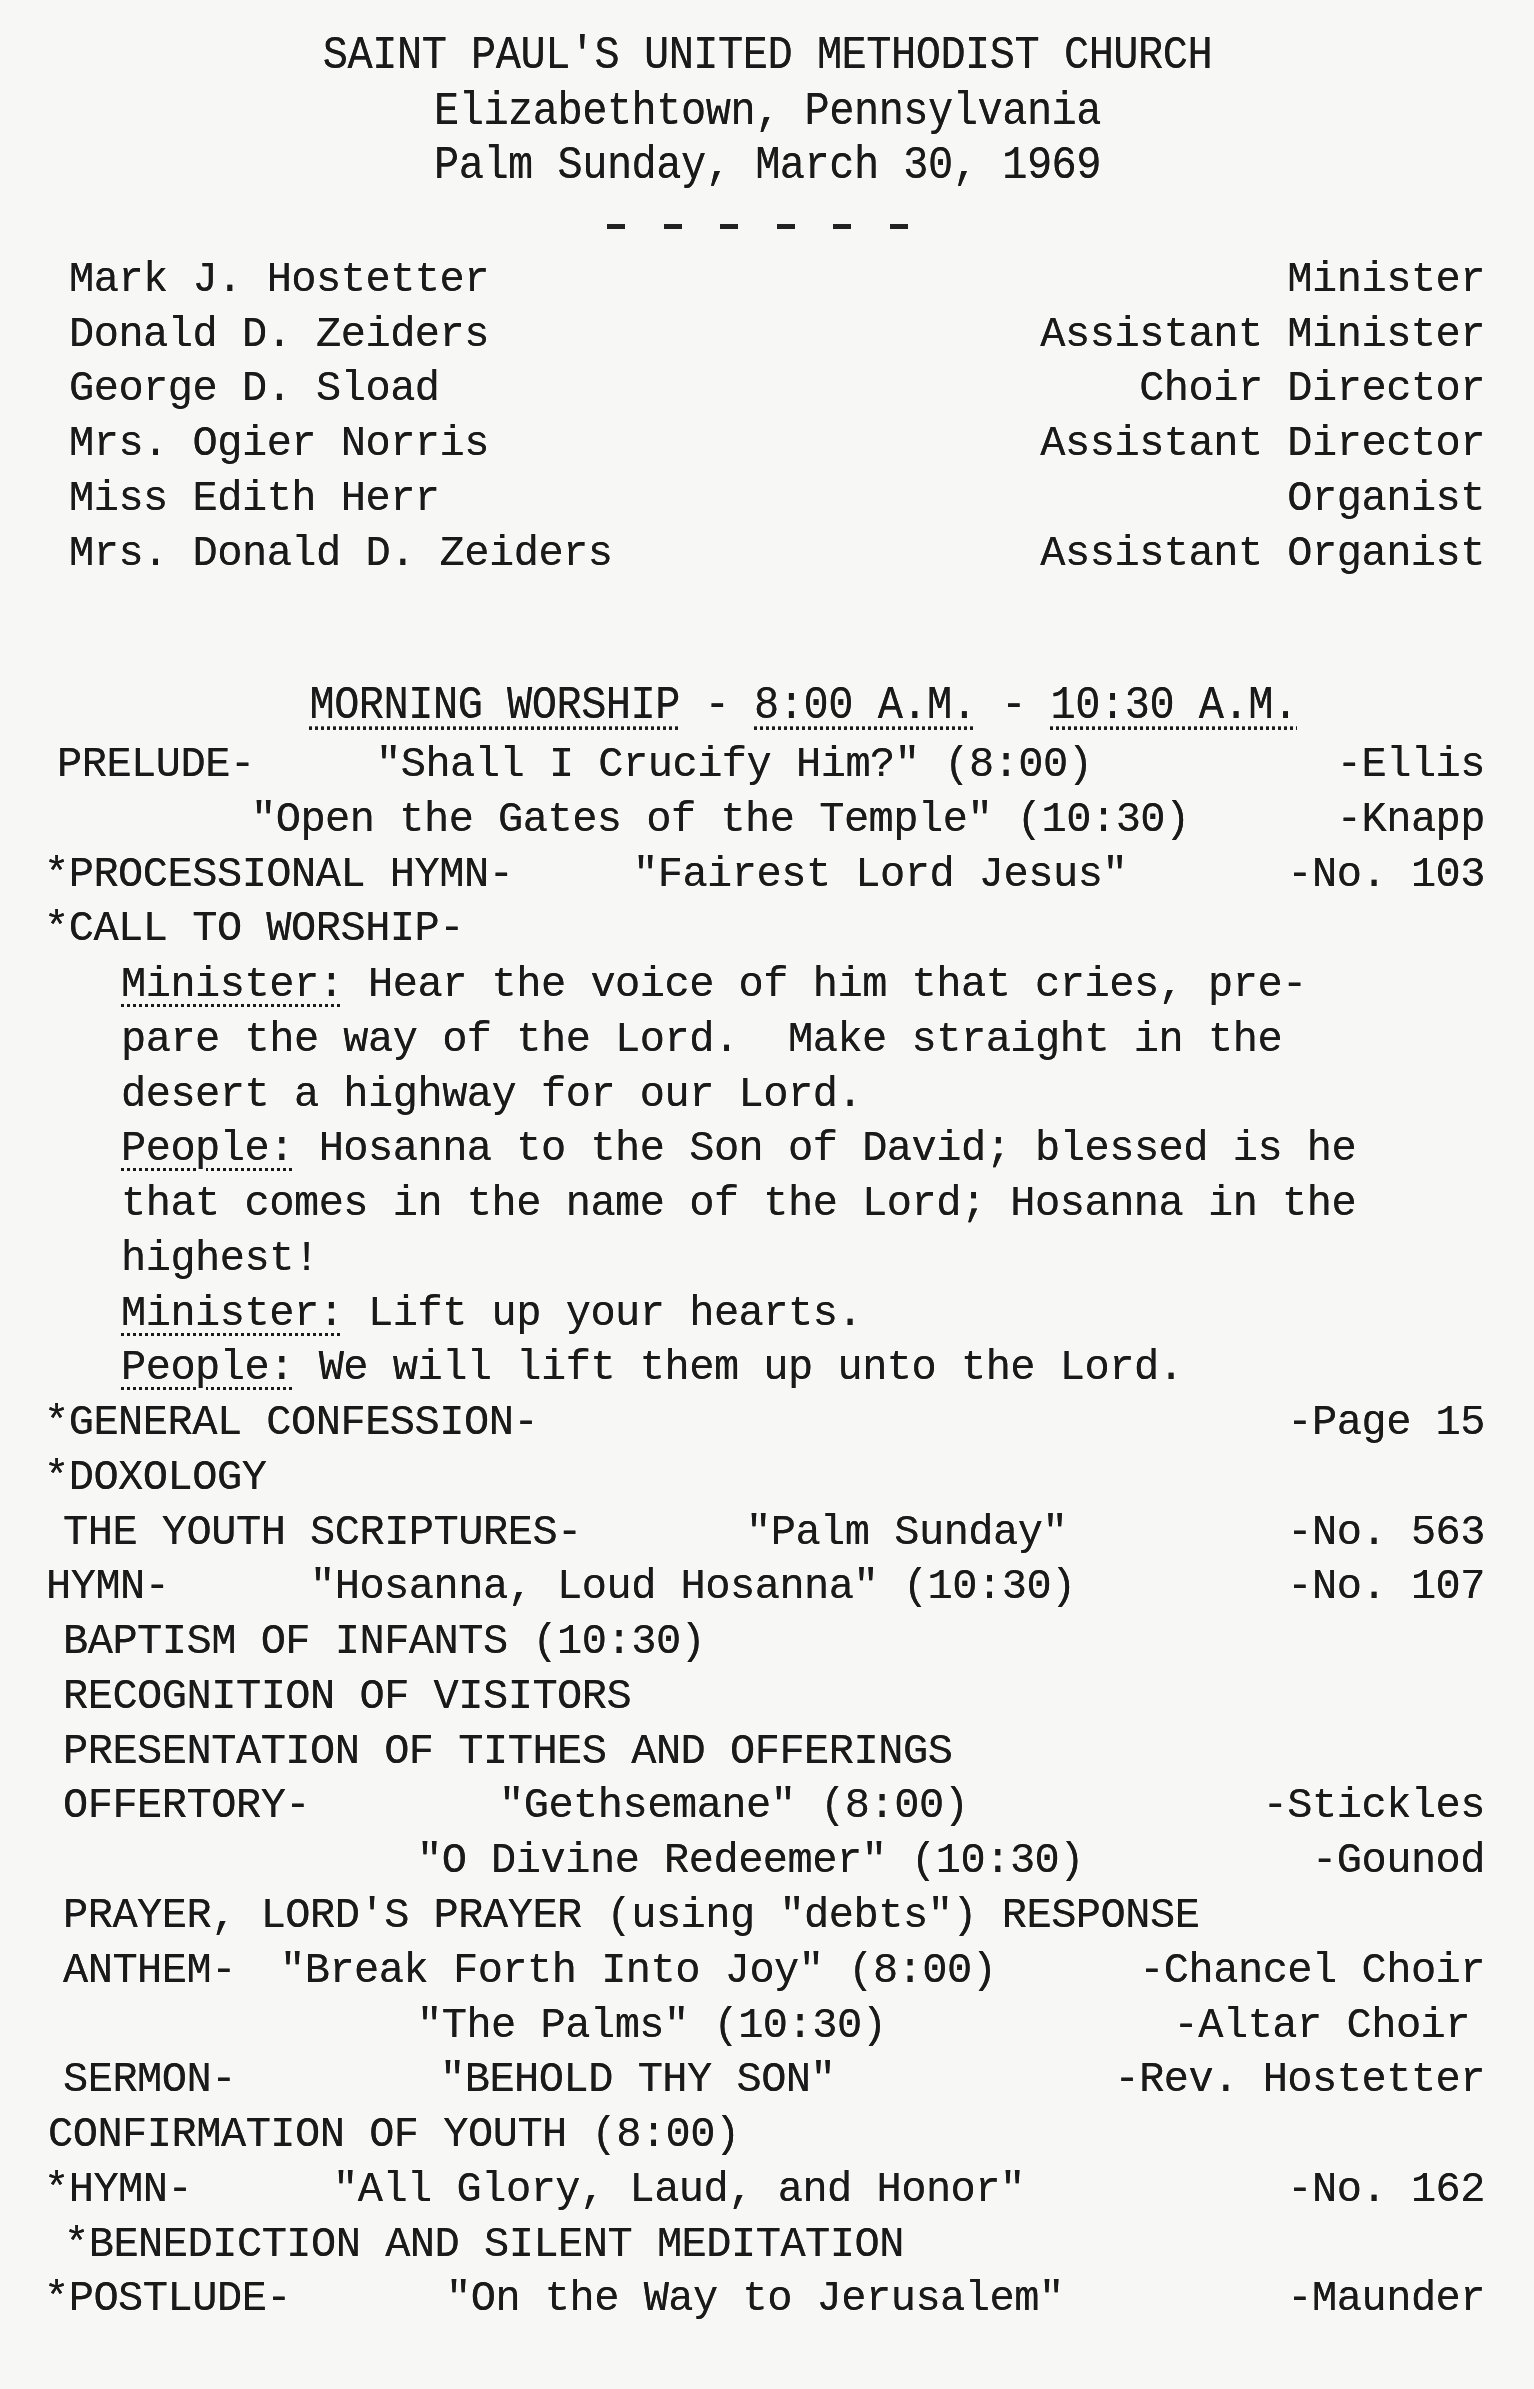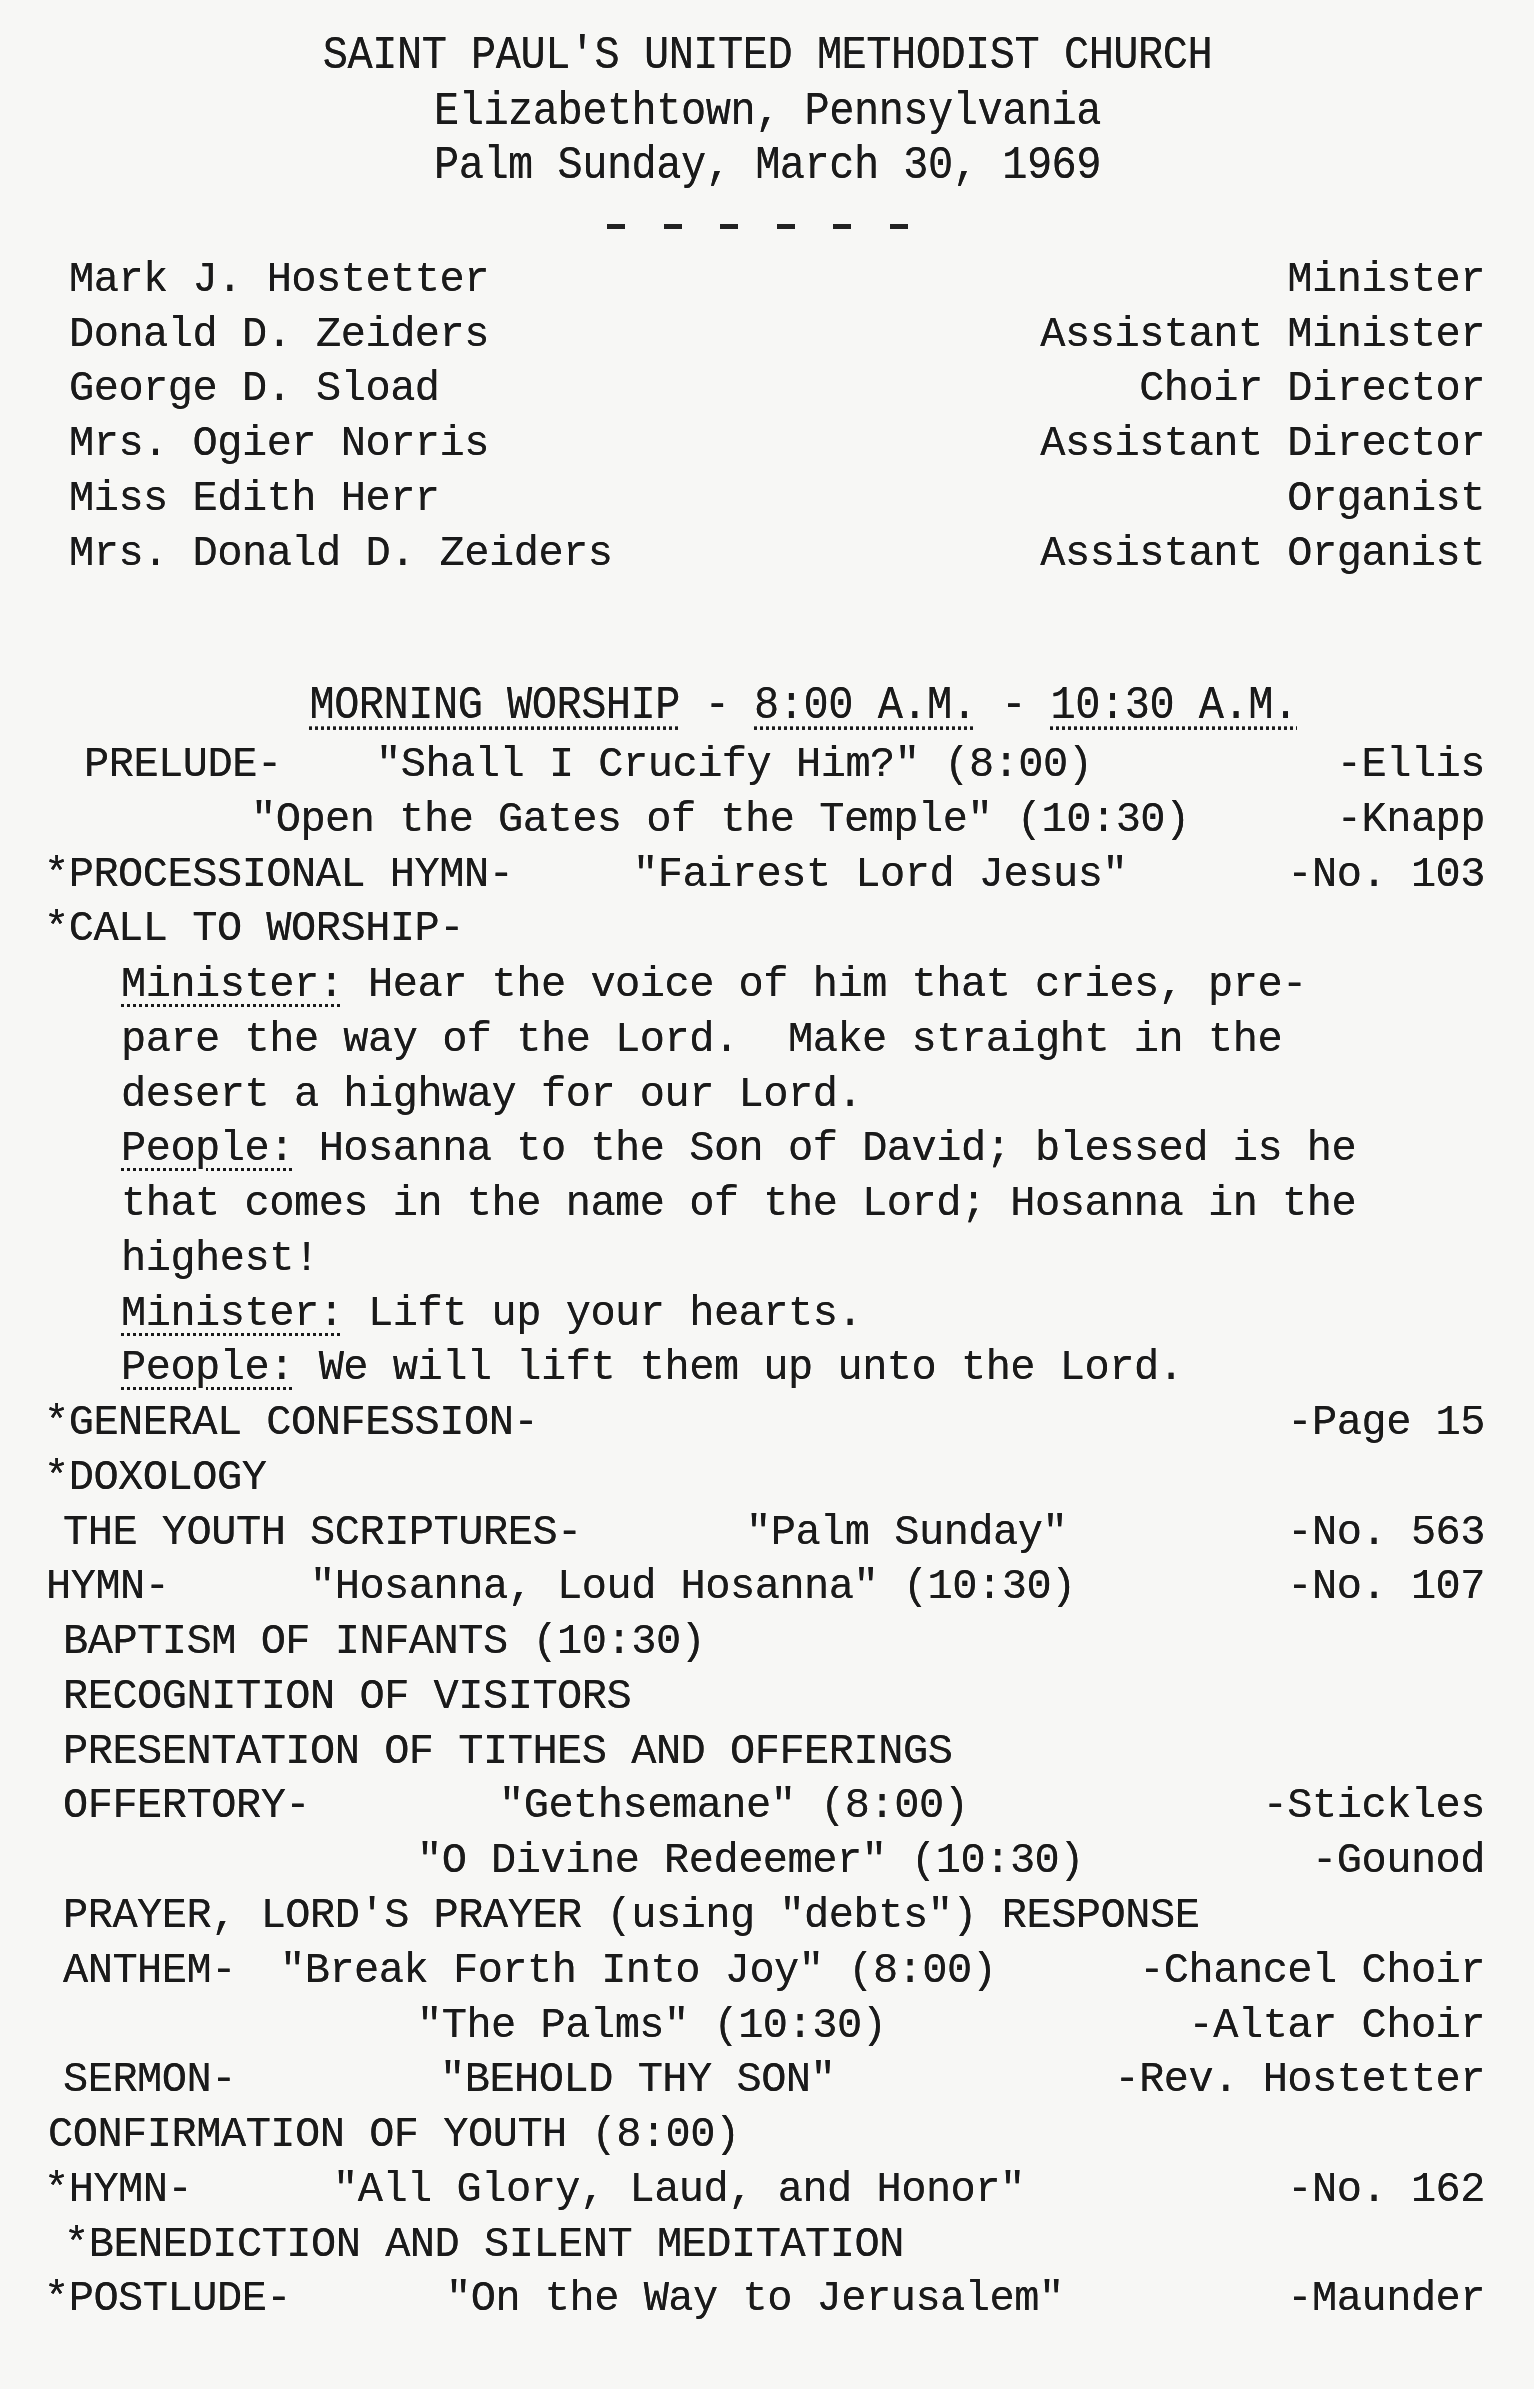--- a/index.html
+++ b/index.html
@@ -74,21 +74,21 @@
   </div>
 </div>
 
 <div class="line" style="top:638px; left:260px;">
   <span class="ul">MORNING WORSHIP</span><span> - </span><span class="ul">8:00 A.M.</span><span> - </span><span class="ul">10:30 A.M.</span>
 </div>
 
 <div>
 
   <div class="row" style="top:744px;">
-    <span class="col" style="left:84px;font-family:Liberation Mono, monospace;">PRELUDE-</span>
+    <span class="col" style="left:57px;font-family:Liberation Mono, monospace;">PRELUDE-</span>
     <span class="col" style="left:376px;">"Shall I Crucify Him?" (8:00)</span>
     <span class="col right" style="right:50px;">-Ellis</span>
   </div>
   <div class="row" style="top:799px;">
     <span class="col" style="left:251px;">"Open the Gates of the Temple" (10:30)</span>
     <span class="col right" style="right:50px;">-Knapp</span>
   </div>
   <div class="row" style="top:854px;">
     <span class="col" style="left:44px;">*PROCESSIONAL HYMN-</span>
     <span class="col" style="left:633px;">"Fairest Lord Jesus"</span>
@@ -161,21 +161,21 @@
   <div class="row" style="top:1895px;">
     <span class="col" style="left:63px;">PRAYER, LORD'S PRAYER (using "debts") RESPONSE</span>
   </div>
   <div class="row" style="top:1950px;">
     <span class="col" style="left:63px;">ANTHEM-</span>
     <span class="col" style="left:280px;">"Break Forth Into Joy" (8:00)</span>
     <span class="col right" style="right:50px;">-Chancel Choir</span>
   </div>
   <div class="row" style="top:2005px;">
     <span class="col" style="left:417px;">"The Palms" (10:30)</span>
-    <span class="col right" style="right:50px;">-Altar Choir</span>
+    <span class="col right" style="right:65px;">-Altar Choir</span>
   </div>
   <div class="row" style="top:2059px;">
     <span class="col" style="left:63px;">SERMON-</span>
     <span class="col" style="left:440px;">"BEHOLD THY SON"</span>
     <span class="col right" style="right:50px;">-Rev. Hostetter</span>
   </div>
   <div class="row" style="top:2114px;">
     <span class="col" style="left:48px;">CONFIRMATION OF YOUTH (8:00)</span>
   </div>
   <div class="row" style="top:2169px;">

